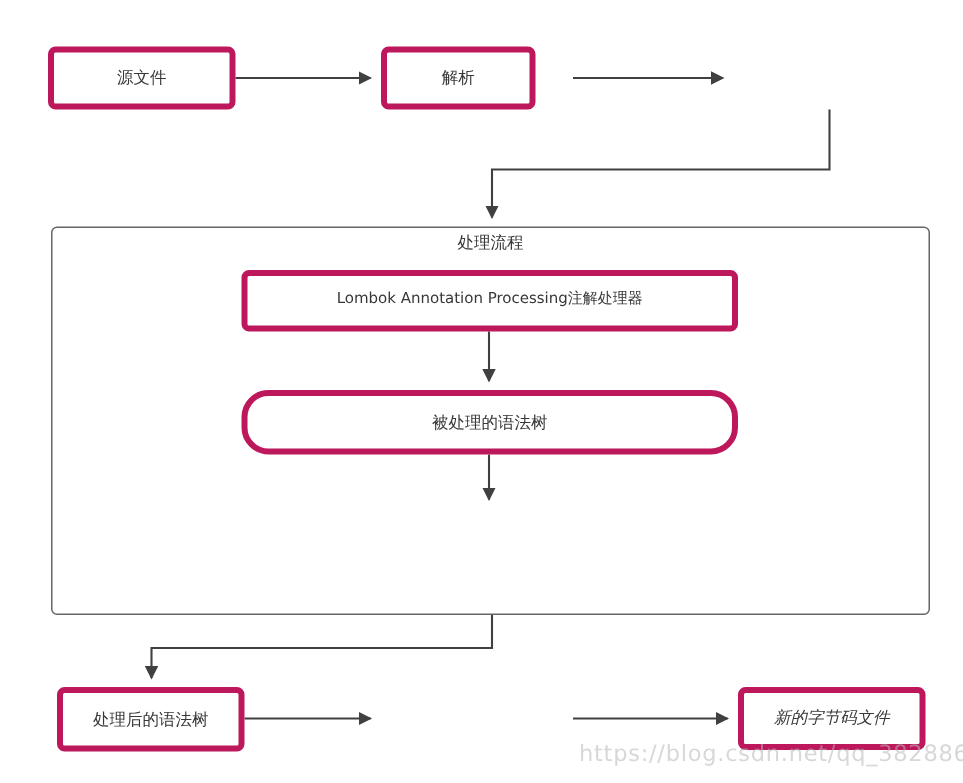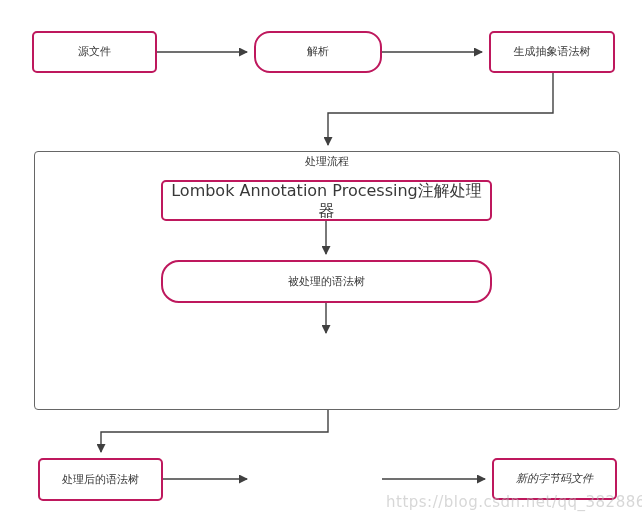--- a/index.html
+++ b/index.html
@@ -11,21 +11,21 @@
   #canvas {
     position: relative;
     width: 642px;
     height: 522px;
     background: #ffffff;
     overflow: hidden;
   }
   .node {
     position: absolute;
     box-sizing: border-box;
-    border: 2px solid #be185d;
+    border: 4px solid #be185d;
     border-radius: 5px;
     background: #ffffff;
     display: flex;
     align-items: center;
     justify-content: center;
     font-size: 11px;
     color: #383838;
     text-align: center;
     padding: 2px 6px;
     line-height: 1.25;
@@ -42,26 +42,26 @@
     position: absolute;
     top: 2px;
     left: 0;
     width: 100%;
     text-align: center;
     font-size: 11px;
     color: #383838;
   }
   
   #node-source-file   { left: 32px;  top: 31px;  width: 125px; height: 42px; }
-  #node-parse         { left: 254px; top: 31px;  width: 128px; height: 42px; border-radius: 16px; }
+  #node-parse         { left: 254px; top: 31px;  width: 103px; height: 42px; }
   #node-generate-ast  { left: 489px; top: 31px;  width: 126px; height: 42px; }
   
   #process-flow-container { left: 34px; top: 151px; width: 586px; height: 259px; }
   
-  #node-lombok-processor       { left: 161px; top: 180px; width: 331px; height: 41px; font-size: 16px; }
+  #node-lombok-processor       { left: 161px; top: 180px; width: 331px; height: 41px; font-size: 10px; }
   #node-processed-syntax-tree  { left: 161px; top: 260px; width: 331px; height: 43px; border-radius: 18px; }
   #node-lombok-handler         { left: 161px; top: 339px; width: 331px; height: 40px; font-size: 11.5px; }
   
   #node-post-process-tree { left: 38px;  top: 458px; width: 125px; height: 43px; }
   #node-parse-generate    { left: 254px; top: 458px; width: 128px; height: 42px; }
   #node-new-bytecode-file { left: 492px; top: 458px; width: 125px; height: 42px; font-style: italic; }
 
   #arrow-layer {
     position: absolute;
     left: 0; top: 0;
@@ -103,23 +103,20 @@
     <path class="connector" d="M163,479 H247" marker-end="url(#ah)"></path>
     <path class="connector" d="M382,479 H485" marker-end="url(#ah)"></path>
   </svg>
 
   <div class="node" id="node-source-file">
     <span>源文件</span>
   </div>
   <div class="node" id="node-parse">
     <span>解析</span>
   </div>
-  <div class="node" id="node-generate-ast">
-    <span>生成抽象语法树</span>
-  </div>
 
   <div class="group" id="process-flow-container">
     <div class="group-label">处理流程</div>
   </div>
 
   <div class="node" id="node-lombok-processor">
     <span>Lombok Annotation Processing注解处理器</span>
   </div>
   <div class="node" id="node-processed-syntax-tree">
     <span>被处理的语法树</span>

